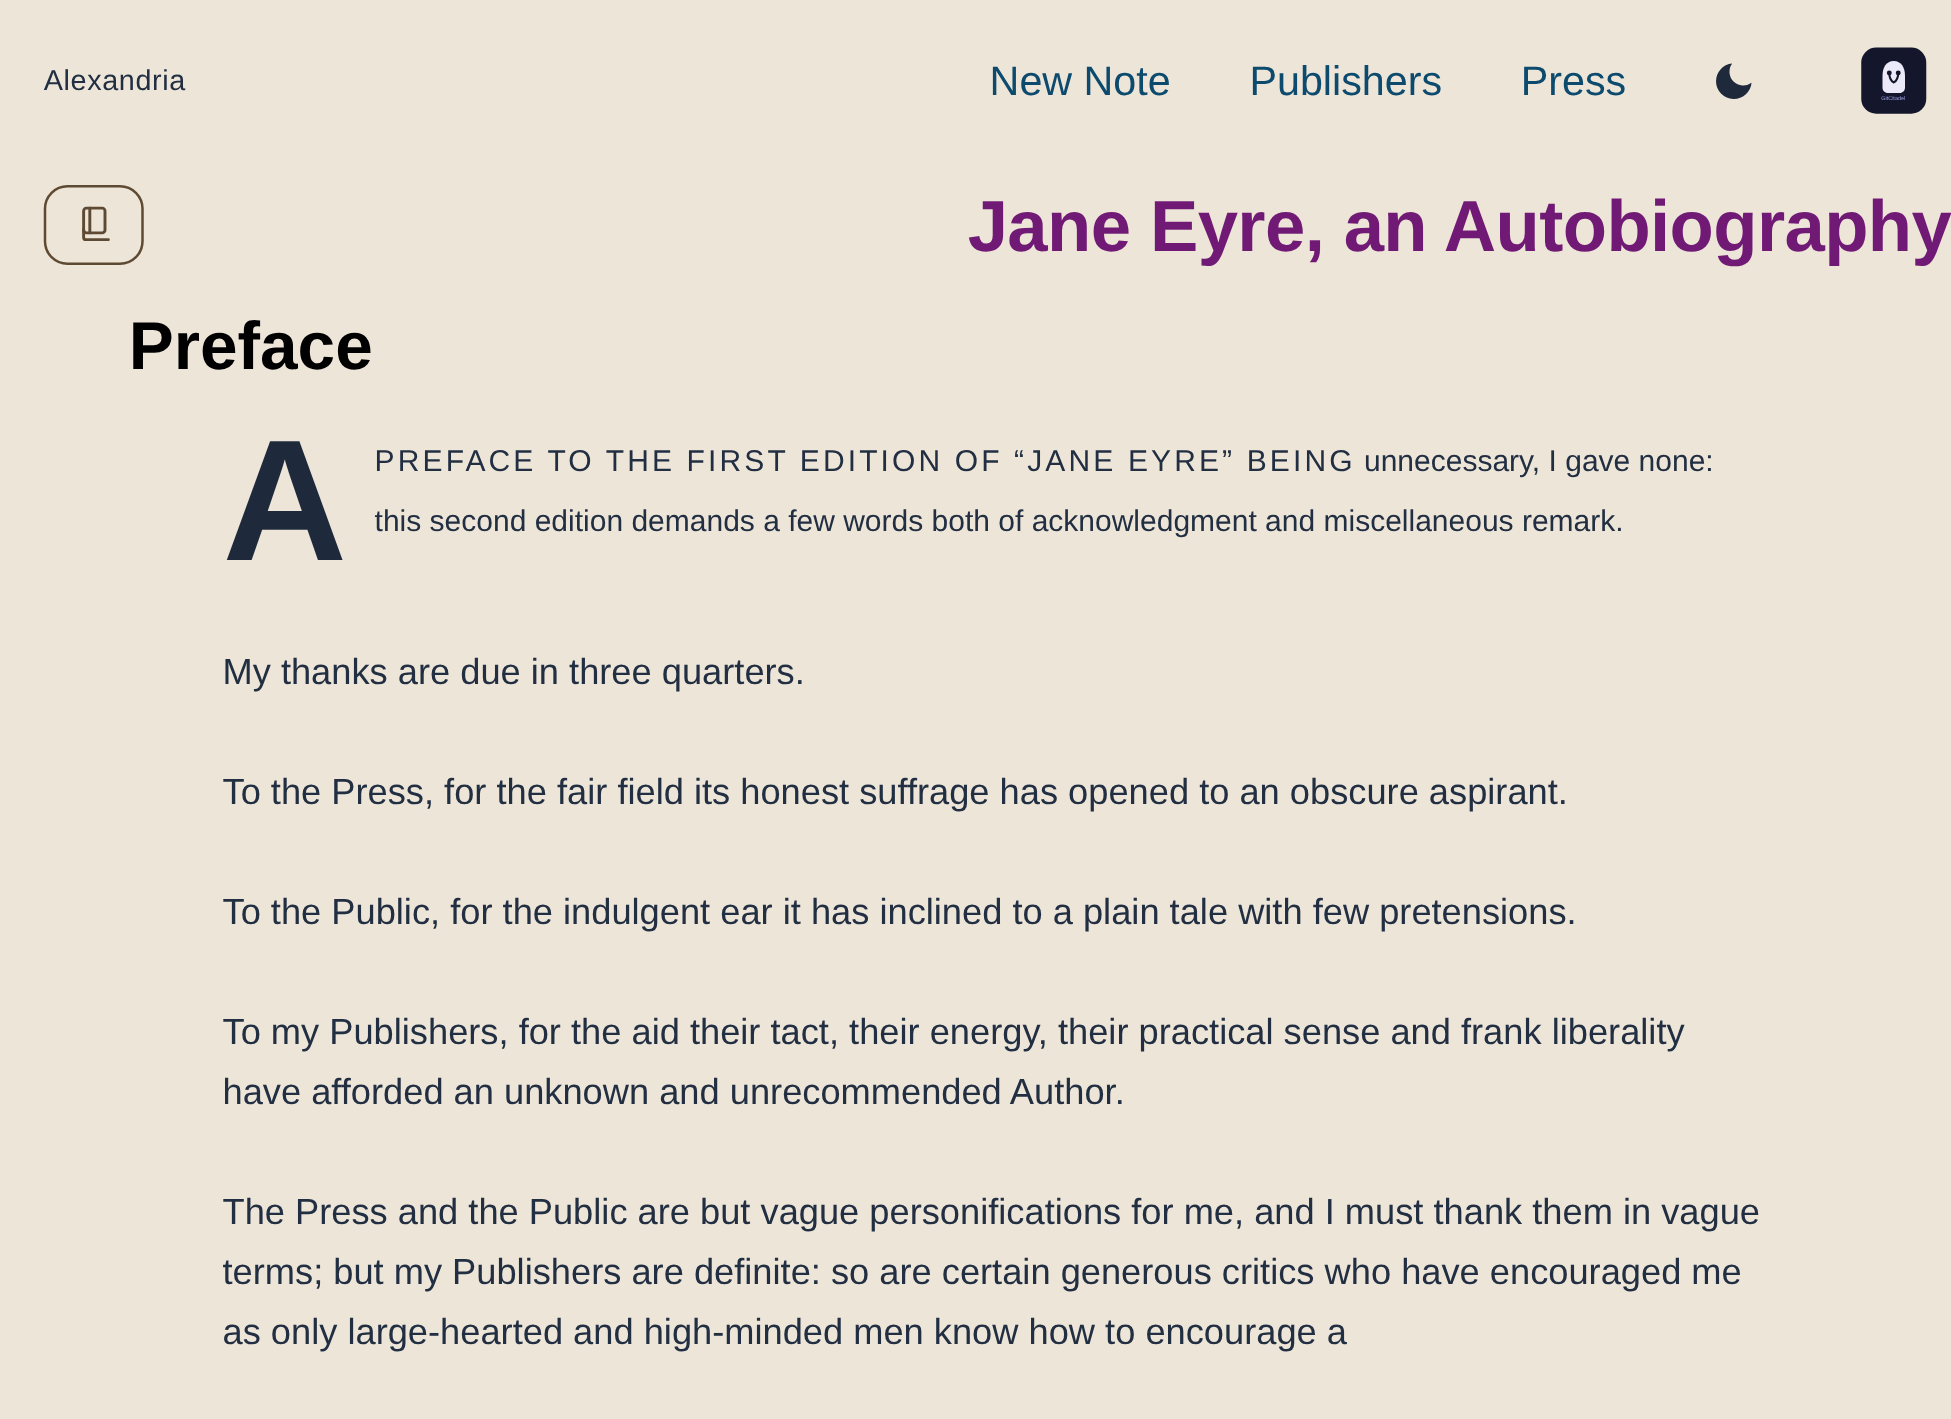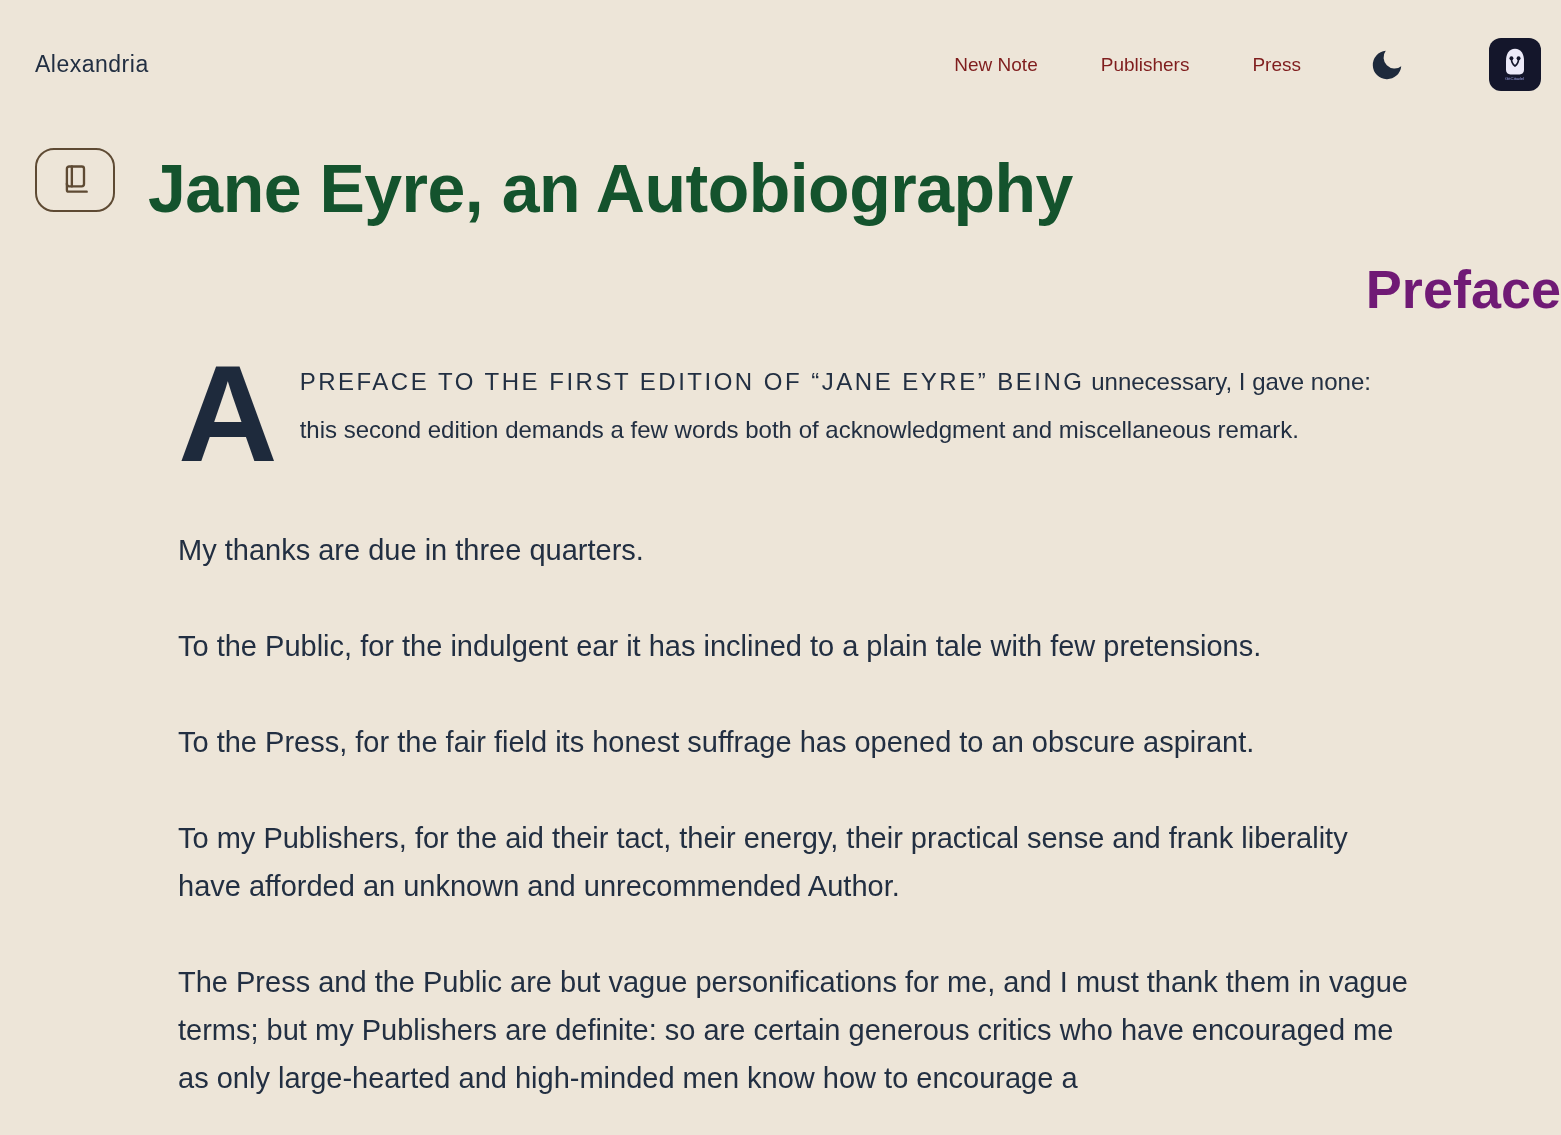--- a/index.html
+++ b/index.html
@@ -26,22 +26,22 @@
     text-decoration: none;
     cursor: pointer;
   }
   nav {
     margin-left: auto;
     display: flex;
     align-items: center;
     gap: 63px;
   }
   .nav-item {
-    font-size: 19px;
-    color: #7f1d1d;
+    font-size: 33px;
+    color: #0c4a6e;
     text-decoration: none;
     cursor: pointer;
   }
   .theme-toggle {
     background: none;
     border: none;
     padding: 0;
     margin-left: 4px;
     cursor: pointer;
     display: flex;
@@ -84,33 +84,33 @@
     background: transparent;
     border: 2px solid #5E4A33;
     border-radius: 19px;
     cursor: pointer;
     display: flex;
     align-items: center;
     justify-content: center;
   }
   h1 {
     margin: 2px 0 0 148px;
-    font-size: 68px;
+    font-size: 58px;
     line-height: 1.18;
     font-weight: 700;
     letter-spacing: -0.5px;
-    color: #14532d;
+    color: #701a75;
+    text-align: right;
   }
   h2 {
-    margin: 28px 0 0 79px;
+    margin: 28px 0 0 103px;
     font-size: 54px;
     line-height: 1.25;
     font-weight: 700;
-    color: #701a75;
-    text-align: right;
+    color: #000000;
   }
   .lead {
     display: flex;
     margin: 34px 0 58px 178px;
     width: 1210px;
   }
   .drop-cap {
     font-size: 138px;
     line-height: 0.8;
     font-weight: 700;
@@ -171,17 +171,17 @@
 
   <h1>Jane Eyre, an Autobiography</h1>
   <h2>Preface</h2>
 
   <div class="lead">
     <span class="drop-cap">A</span>
     <div class="lead-text"><span class="lead-caps">PREFACE TO THE FIRST EDITION OF “JANE EYRE” BEING</span> <span>unnecessary, I gave none: this second edition demands a few words both of acknowledgment and miscellaneous remark.</span></div>
   </div>
 
   <p class="body-p">My thanks are due in three quarters.</p>
+  <p class="body-p">To the Press, for the fair field its honest suffrage has opened to an obscure aspirant.</p>
   <p class="body-p">To the Public, for the indulgent ear it has inclined to a plain tale with few pretensions.</p>
-  <p class="body-p">To the Press, for the fair field its honest suffrage has opened to an obscure aspirant.</p>
   <p class="body-p">To my Publishers, for the aid their tact, their energy, their practical sense and frank liberality have afforded an unknown and unrecommended Author.</p>
   <p class="body-p">The Press and the Public are but vague personifications for me, and I must thank them in vague terms; but my Publishers are definite: so are certain generous critics who have encouraged me as only large-hearted and high-minded men know how to encourage a</p>
 </main>
 
 </body></html>

